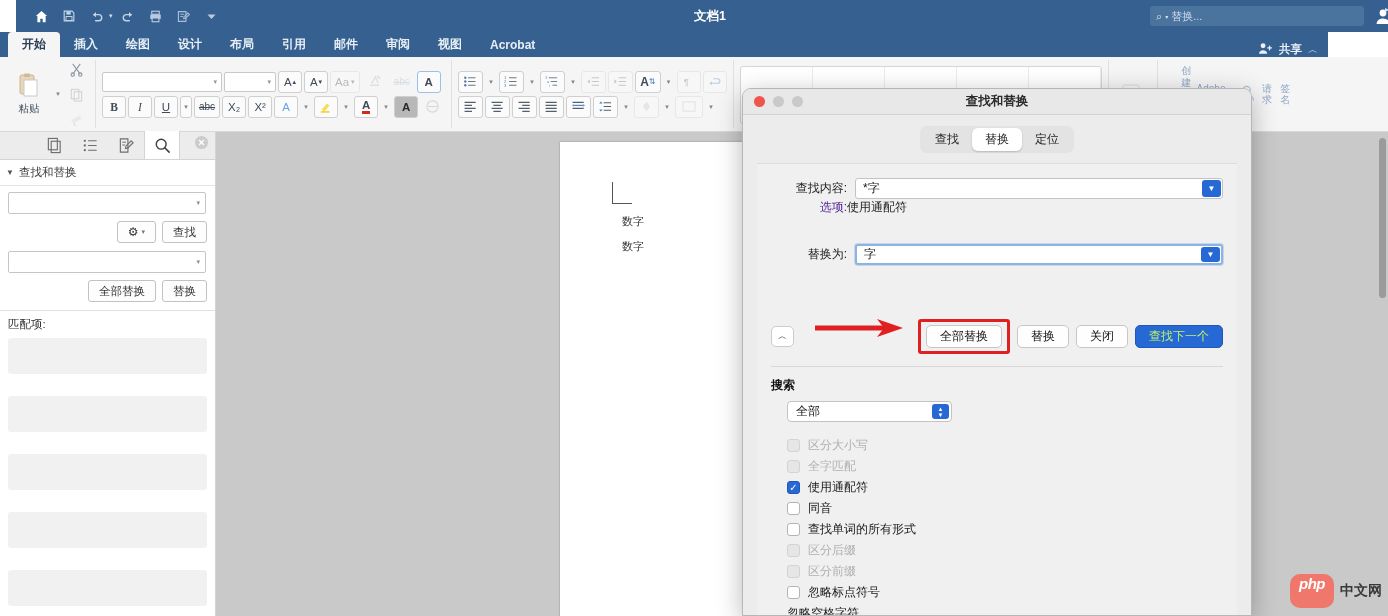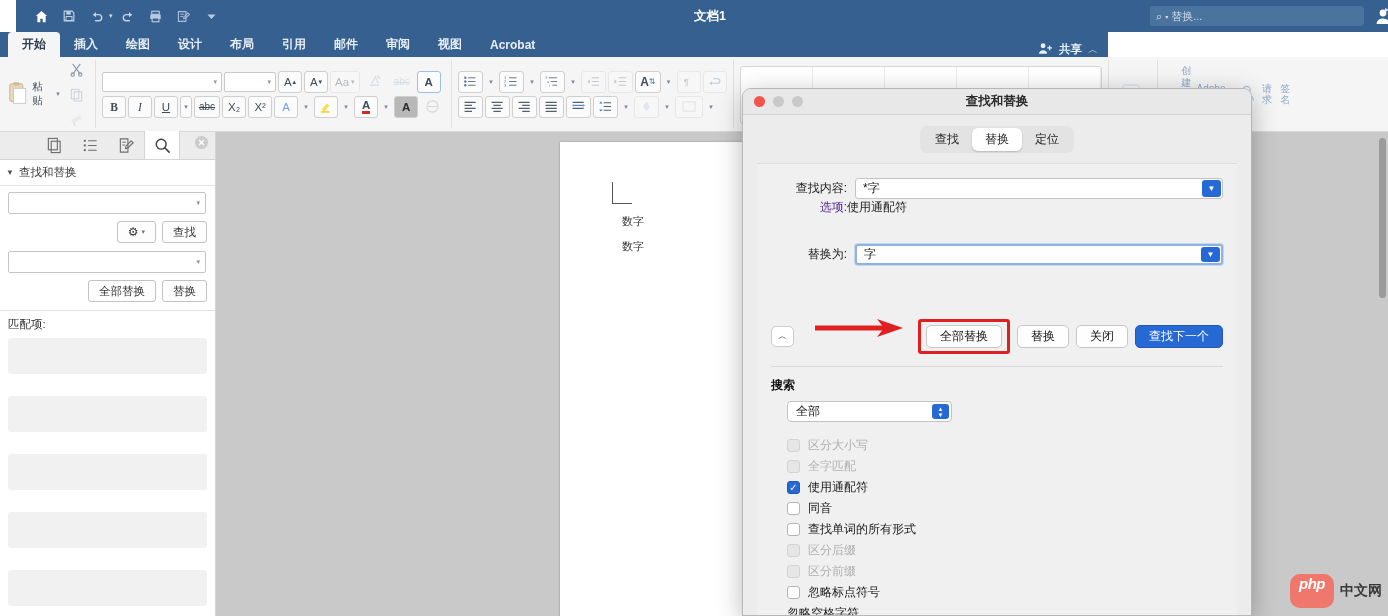--- a/index.html
+++ b/index.html
@@ -32,21 +32,21 @@
     width:214px; height:20px; background:#4a739e; border-radius:3px;
     display:flex; align-items:center; padding:0 6px; gap:3px;
   }
   .tb-search .mag{ color:#d6e2ee; font-size:11px; }
   .tb-search .cv{ color:#d6e2ee; font-size:6px; }
   .tb-search .ph{ color:#ccd9e8; font-size:11px; }
   .tb-avatar{ width:22px; height:22px; display:flex; align-items:center; justify-content:center; }
 
   
   .ribbon-tabs{
-    position:absolute; left:0; top:32px; width:1108px; height:25px;
+    position:absolute; left:0; top:32px; width:1328px; height:25px;
     background:#35608f; display:flex; align-items:flex-end; padding-left:8px;
   }
   .rtab{
     height:25px; padding:0 14px; display:flex; align-items:center; justify-content:center;
     color:#e7eef5; font-size:12px; font-weight:bold; cursor:default; white-space:nowrap;
   }
   .rtab.active{
     background:#f5f5f5; color:#2b3d52; border-radius:4px 4px 0 0;
   }
   .rtab-right{ margin-left:auto; display:flex; align-items:center; gap:6px; padding-right:10px; color:#eaf1f8; font-size:11.5px; font-weight:bold;}
@@ -65,21 +65,21 @@
   .rbtn{
     min-width:24px; height:22px; padding:0 4px;
     display:flex; align-items:center; justify-content:center;
     border:1px solid transparent; border-radius:3px;
     font-size:11.5px; color:#3f4b58; background:transparent; cursor:default;
   }
   .rbtn.boxed{ border-color:#cfcfcf; background:#fbfbfb; }
   .rbtn.ghost{ opacity:.35; }
   .rbtn.tiny{ min-width:12px; padding:0 2px; font-size:7px; color:#7b8794; }
   .big-btn{
-    width:46px; display:flex; align-items:center; justify-content:space-between;
+    width:46px; display:flex; flex-direction:column; align-items:center; justify-content:space-between;
     gap:2px; font-size:10.5px; color:#44505e;
   }
   .big-btn .lbl{ font-size:10.5px; }
   .combo{
     height:20px; border:1px solid #c9c9c9; background:#fff; border-radius:2px;
     display:flex; align-items:center; justify-content:flex-end; padding:0 4px;
     font-size:7px; color:#8a97a3;
   }
   .font-combo{ width:120px; }
   .size-combo{ width:52px; }
@@ -211,21 +211,21 @@
     width:23px; height:21px; background:#fff; border:1px solid #ccc; border-radius:5px;
     display:flex; align-items:center; justify-content:center; font-size:9px; color:#333;
   }
   .arrow-wrap{ position:absolute; left:58px; top:8px; }
   .btn-cluster{ margin-left:auto; display:flex; align-items:center; gap:7px; }
   .dbtn{
     height:23px; padding:0 13px; background:#fefefe; border:1px solid #c6c6c6;
     border-radius:5px; font-size:12px; color:#101010; display:flex; align-items:center;
     justify-content:center; cursor:default; white-space:nowrap;
   }
-  .dbtn.primary{ background:#2668d4; border-color:#2157b8; color:#ffffff; font-weight:normal; }
+  .dbtn.primary{ background:#2668d4; border-color:#2157b8; color:#bef264; font-weight:normal; }
   .highlight-box{
     border:3px solid #e02020; border-radius:3px; padding:3px 5px; display:flex; align-items:center;
   }
   .dlg-sep{ height:1px; background:#d8d8d8; margin:0 14px; }
   .search-section{ padding:10px 14px 0 14px; }
   .sec-title{ font-size:12px; font-weight:bold; color:#111; margin-bottom:7px; }
   .select-box{
     width:165px; height:21px; background:#fff; border:1px solid #c3c3c3; border-radius:4px;
     display:flex; align-items:center; padding:0 0 0 8px; font-size:12px; color:#111;
     position:relative; margin-left:16px; margin-bottom:13px;

